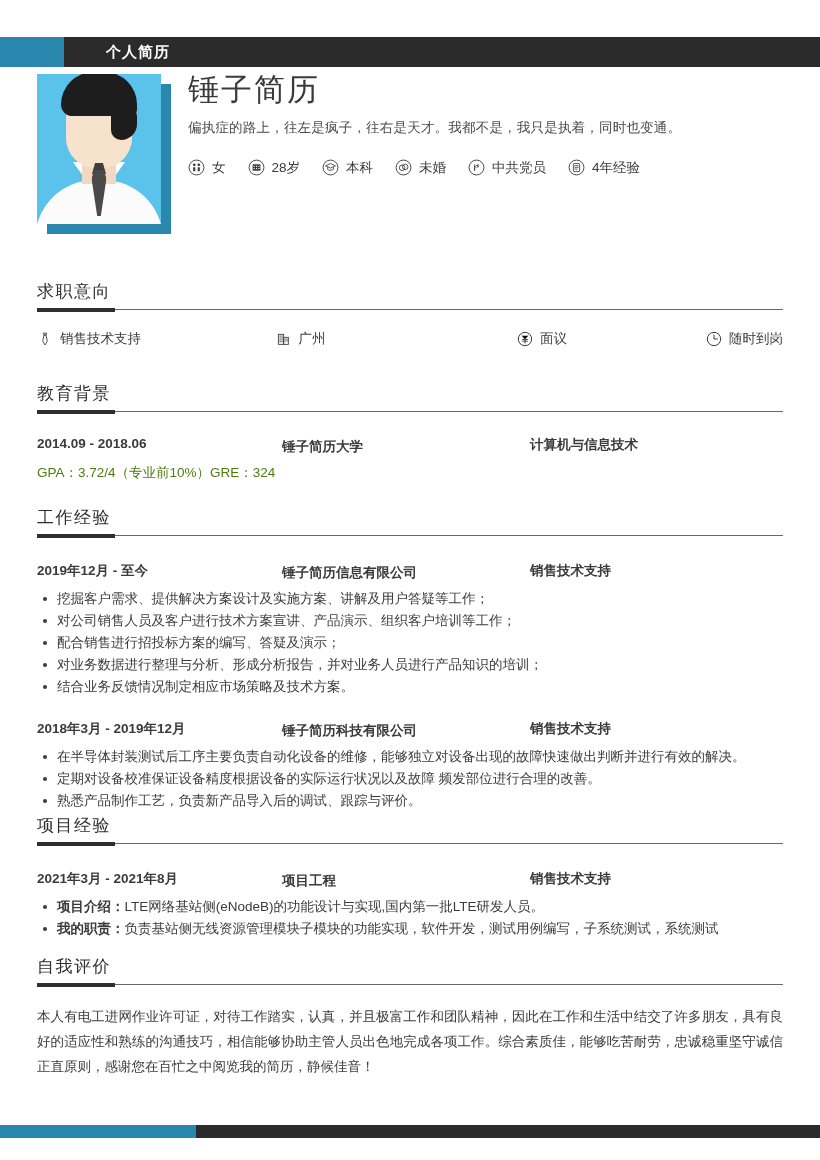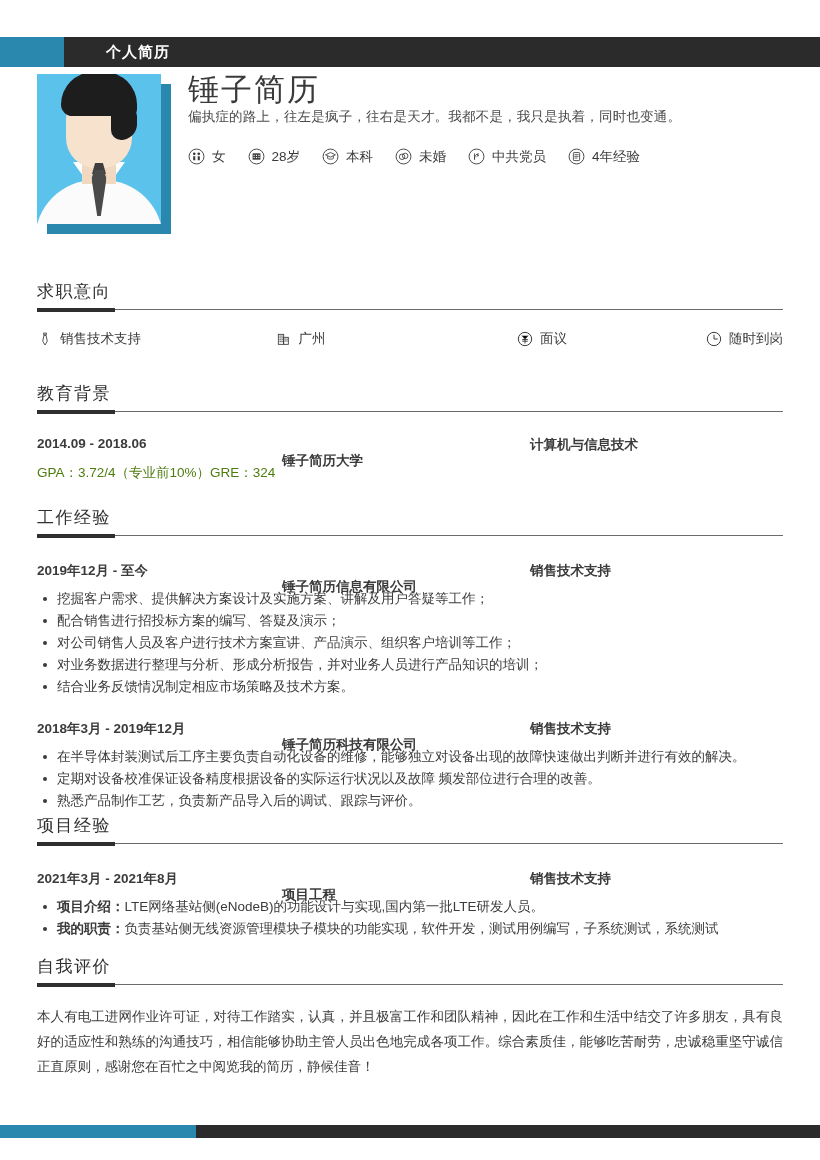--- a/index.html
+++ b/index.html
@@ -177,20 +177,21 @@
     width: 600px;
   }
   .p-name {
     font-size: 31px;
     font-weight: 300;
     color: #3a3a3a;
     line-height: 1.15;
     letter-spacing: 2px;
   }
   .p-tagline {
+    margin-top: 11px;
     font-size: 13.5px;
     color: #4a4a4a;
     letter-spacing: 0.2px;
   }
 
   .p-facts {
     margin-top: 22px;
     display: flex;
     flex-wrap: wrap;
     align-items: center;
@@ -243,21 +244,21 @@
 
   
   .rec-row {
     position: relative;
     height: 21px;
     font-size: 13.5px;
     font-weight: bold;
     color: #3b3b3b;
   }
   .rec-date { position: absolute; left: 0; top: 0; }
-  .rec-mid  { position: absolute; left: 245px; top: 16px; }
+  .rec-mid  { position: absolute; left: 245px; top: 2px; }
   .rec-right{ position: absolute; left: 493px; top: 0; }
 
   .rec-sub {
     font-size: 13.5px;
     color: #4d7c0f;
     margin-top: 7px;
   }
 
   ul.bullets { list-style: none; margin-top: 5px; }
   ul.bullets li {
@@ -468,22 +469,22 @@
     </div>
 
     <div style="margin-top:24px;">
       <div class="rec-row">
         <span class="rec-date">2019年12月 - 至今</span>
         <span class="rec-mid">锤子简历信息有限公司</span>
         <span class="rec-right">销售技术支持</span>
       </div>
       <ul class="bullets">
         <li>挖掘客户需求、提供解决方案设计及实施方案、讲解及用户答疑等工作；</li>
+        <li>对公司销售人员及客户进行技术方案宣讲、产品演示、组织客户培训等工作；</li>
         <li>配合销售进行招投标方案的编写、答疑及演示；</li>
-        <li>对公司销售人员及客户进行技术方案宣讲、产品演示、组织客户培训等工作；</li>
         <li>对业务数据进行整理与分析、形成分析报告，并对业务人员进行产品知识的培训；</li>
         <li>结合业务反馈情况制定相应市场策略及技术方案。</li>
       </ul>
     </div>
 
     <div style="margin-top:22px;">
       <div class="rec-row">
         <span class="rec-date">2018年3月 - 2019年12月</span>
         <span class="rec-mid">锤子简历科技有限公司</span>
         <span class="rec-right">销售技术支持</span>

